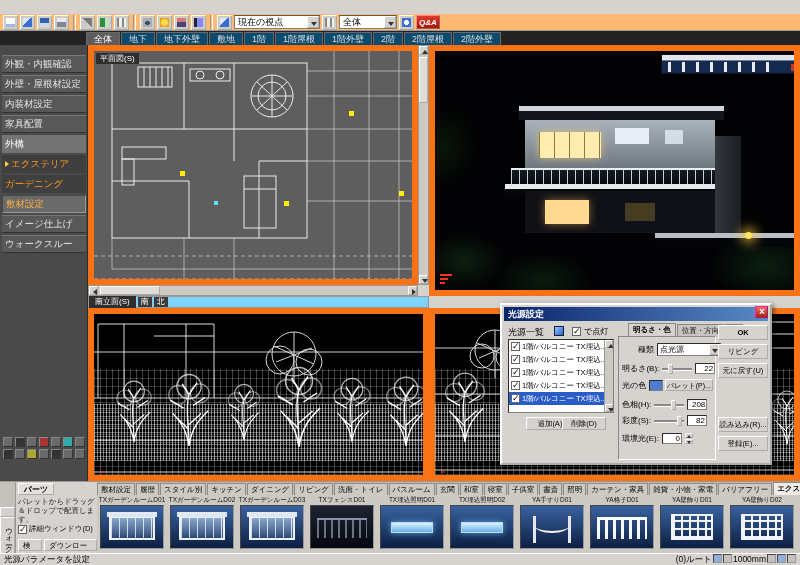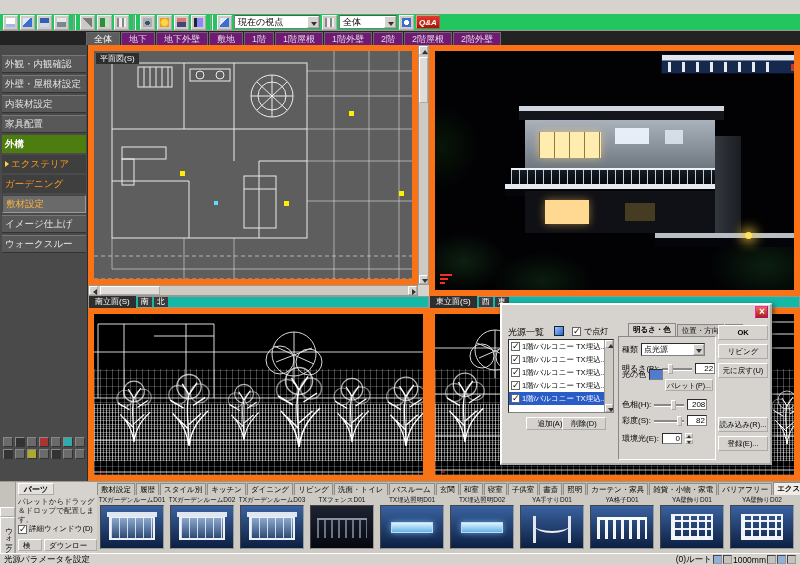--- a/index.html
+++ b/index.html
@@ -3,21 +3,21 @@
 <meta charset="utf-8">
 <style>
 *{box-sizing:border-box;margin:0;padding:0;font-family:"Liberation Sans",sans-serif}
 .win{position:relative;width:800px;height:565px;background:#d6d3ce;overflow:hidden;font-size:10px;color:#000}
 
 
 .menubar{position:absolute;left:0;top:0;width:800px;height:14px;background:#d6d3ce;border-bottom:1px solid #b8b5b0;display:flex;align-items:center}
 .mi{padding:0 7px;font-size:10px;line-height:14px;cursor:default}
 
 
-.toolbar{position:absolute;left:0;top:14px;width:800px;height:17px;background:#22c55e;border-bottom:1px solid #9b9891;display:flex;align-items:center;gap:2px;padding:0 3px}
+.toolbar{position:absolute;left:0;top:14px;width:800px;height:17px;background:#fdba74;border-bottom:1px solid #9b9891;display:flex;align-items:center;gap:2px;padding:0 3px}
 .ti{width:15px;height:15px;border:1px outset #fff;background:#cfccc6;position:relative;flex:0 0 auto}
 .ti i{position:absolute;inset:2px;display:block}
 .c-blue i{background:linear-gradient(135deg,#dfe8ff 40%,#3a6ed0 41%)}
 .c-doc i{background:linear-gradient(#fff 70%,#9fb8e8 71%)}
 .c-save i{background:linear-gradient(#355fae 60%,#cfd8ea 61%)}
 .c-print i{background:linear-gradient(#e8e8e8 45%,#7b8697 46%)}
 .c-cut i{background:linear-gradient(45deg,#c8c8c8 48%,#7a7a7a 50%)}
 .c-undo i{background:linear-gradient(90deg,#2e8f3a 50%,#bfe2c2 51%)}
 .c-grid i{background:repeating-linear-gradient(90deg,#888 0 2px,#eee 2px 5px)}
 .c-cam i{background:radial-gradient(circle at 50% 55%,#355 35%,#aab 36%)}
@@ -26,28 +26,28 @@
 .c-mov i{background:linear-gradient(90deg,#223 30%,#88f 31%)}
 .c-hlp i{background:radial-gradient(circle,#fff 40%,#3a6ed0 41%)}
 .tsep{width:3px;height:15px;border-left:1px solid #999;border-right:1px solid #fff;margin:0 2px;flex:0 0 auto}
 .combo{height:14px;background:#fff;border:1px solid #7f7c76;border-top-color:#5a5853;display:flex;align-items:center;font-size:9px;padding-left:3px;position:relative;flex:0 0 auto}
 .combo .dd{width:12px;height:12px;background:#d6d3ce;border:1px outset #fff;margin-left:auto;position:relative}
 .combo .dd::after{content:"";position:absolute;left:3px;top:5px;border-left:3px solid transparent;border-right:3px solid transparent;border-top:4px solid #333}
 .qa{width:24px;height:14px;background:linear-gradient(#e23b2e,#a31708);border:1px outset #f88;color:#fff;font-weight:bold;font-size:8px;display:flex;align-items:center;justify-content:center;font-style:italic}
 
 
 .ftabs{position:absolute;left:0;top:31px;width:800px;height:14px;background:#232323;display:flex;align-items:flex-end;padding-left:86px}
-.ftab{height:13px;background:#701a75;border:1px solid #6a6a6a;border-bottom:none;color:#ddd;font-size:9px;line-height:12px;padding:0 7px;margin-right:1px}
+.ftab{height:13px;background:#0c4a6e;border:1px solid #6a6a6a;border-bottom:none;color:#ddd;font-size:9px;line-height:12px;padding:0 7px;margin-right:1px}
 .ftab.sel{background:#5d5d5d;color:#fff}
 
 
 .sidebar{position:absolute;left:0;top:45px;width:88px;height:436px;background:#4a4a4a;border-right:1px solid #2c2c2c;padding-top:10px}
 .nav{width:84px;height:18px;margin:0 2px 2px;display:flex;align-items:center;padding:3px 3px;font-size:9.5px;white-space:nowrap;overflow:hidden}
 .n-normal{background:#585858;border-top:1px solid #777;border-bottom:1px solid #333;color:#e4e4e4}
-.n-section{background:#4d7c0f;color:#fff;font-weight:bold}
+.n-section{background:#737373;color:#fff;font-weight:normal}
 .n-sub{background:#3f3f3f;color:#ff9a1f}
 .n-sub-sel{background:#6a6a6a;border:1px inset #999;color:#ffb340}
 .tri{width:0;height:0;border-left:4px solid #ffd24a;border-top:3px solid transparent;border-bottom:3px solid transparent;margin-right:2px}
 .toolgrid{position:absolute;left:3px;top:392px;width:82px;display:flex;flex-wrap:wrap;gap:2px}
 .tg{width:10px;height:10px;border:1px outset #888;background:#6a6a6a}
 .tg.red{background:#a33}.tg.cy{background:#3aa}.tg.yl{background:#aa3}.tg.dk{background:#333}
 
 
 .vp{position:absolute;border:6px solid #f97316;overflow:hidden}
 .plan{left:88px;top:45px;width:330px;height:240px;background:#5e5e5e}
@@ -69,21 +69,21 @@
 .a-up::after{left:2px;top:3px;border-left:3px solid transparent;border-right:3px solid transparent;border-bottom:4px solid #333}
 .a-dn::after{left:2px;top:3px;border-left:3px solid transparent;border-right:3px solid transparent;border-top:4px solid #333}
 .a-lf::after{left:3px;top:2px;border-top:3px solid transparent;border-bottom:3px solid transparent;border-right:4px solid #333}
 .a-rt::after{left:3px;top:2px;border-top:3px solid transparent;border-bottom:3px solid transparent;border-left:4px solid #333}
 .sthumb-v{width:9px;height:46px;background:#e0ddd8;border:1px outset #fff;margin-top:2px}
 .sthumb-h{width:60px;height:9px;background:#e0ddd8;border:1px outset #fff;margin-left:2px}
 .sbv .a-dn{margin-top:auto}
 .sbh .a-rt{margin-left:auto}
 
 
-.hdr{position:absolute;height:12px;background:#14b8a6;border:1px solid #9b9891;display:flex;align-items:center}
+.hdr{position:absolute;height:12px;background:#7dd3fc;border:1px solid #9b9891;display:flex;align-items:center}
 .h-south{left:88px;top:296px;width:341px}
 .h-east{left:429px;top:296px;width:371px}
 .vplabel2{background:#2e2e2e;color:#fff;font-size:8px;padding:0 6px;height:12px;line-height:12px}
 .dirbtn{width:14px;height:10px;background:#3c3c3c;color:#fff;font-size:8px;line-height:10px;text-align:center;margin-left:2px}
 .dirbtn:first-of-type{margin-left:auto}
 .h-east .dirbtn:last-child{margin-right:3px}
 .h-south .dirbtn:last-child{margin-right:3px}
 
 
 .sg{position:absolute;left:226px;top:3px;width:143px;height:20px;background:linear-gradient(180deg,#dfe6ee 0 30%,#15294e 31%);border:1px solid #0a1020;overflow:hidden}
@@ -130,21 +130,21 @@
 .lrow{height:13px;display:flex;align-items:center;gap:2px;padding:0 2px;font-size:7.5px;white-space:nowrap}
 .lrow.sel{background:#2a5cc8;color:#fff}
 .lsb{position:absolute;right:0;top:0;width:9px;height:100%;background:#cdcac4;border-left:1px solid #999;display:flex;flex-direction:column;align-items:center}
 .lsb .sarr{width:8px;height:8px}
 .lsb .a-dn{margin-top:auto}
 .dbtn{position:absolute;height:13px;background:#d6d3ce;border:1px outset #fff;font-size:7.5px;text-align:center;line-height:12px}
 .b-add{left:24px;top:112px;width:54px}
 .b-del{left:60px;top:112px;width:44px}
 .viewfrom{position:absolute;left:4px;top:129px;width:112px;height:18px;border:1px groove #fff;display:flex;align-items:center;gap:3px;padding:0 3px;color:#8a8a8a}
 .frow{position:absolute;display:flex;align-items:center;gap:3px}
-.f-type{left:120px;top:38px}
+.f-type{left:136px;top:38px}
 .f-combo{width:64px;height:13px;background:#fff;border:1px inset #808080;display:flex;align-items:center;padding-left:2px;font-size:8px}
 .f-combo .dd{width:11px;height:11px;background:#d6d3ce;border:1px outset #fff;margin-left:auto;position:relative}
 .f-combo .dd::after{content:"";position:absolute;left:2px;top:4px;border-left:3px solid transparent;border-right:3px solid transparent;border-top:4px solid #333}
 .sld{position:relative;width:30px;height:10px}
 .sld::before{content:"";position:absolute;left:0;right:0;top:4px;height:2px;background:#888;border-bottom:1px solid #fff}
 .knob{position:absolute;top:0;width:5px;height:10px;background:#d6d3ce;border:1px outset #fff}
 .val{width:20px;height:11px;background:#fff;border:1px inset #808080;font-size:8px;text-align:right;padding-right:1px;line-height:10px}
 .swatch{width:14px;height:11px;background:#4f7ccf;border:1px inset #808080}
 .b-pal{position:absolute;left:163px;top:74px;width:48px;height:12px;font-size:7px;line-height:11px}
 .spin{width:8px;height:11px;display:flex;flex-direction:column;gap:1px}
@@ -181,21 +181,21 @@
 .t-panel::before{content:"";position:absolute;inset:16px 10px 15px;background:linear-gradient(180deg,#dcf3ff,#66b1e6);border:1px solid #bcdcf2;box-shadow:0 0 6px rgba(120,200,255,.7)}
 .t-rope::before{content:"";position:absolute;left:12px;top:10px;width:3px;height:27px;background:#e4e6ea}
 .t-rope::after{content:"";position:absolute;right:12px;top:10px;width:3px;height:27px;background:#e4e6ea}
 .t-rope .rope{position:absolute;left:14px;right:14px;top:13px;height:14px;border-bottom:2px solid #f0f0f0;border-radius:0 0 50% 50%}
 .t-fwhite::before{content:"";position:absolute;inset:14px 6px 9px;background:repeating-linear-gradient(90deg,#f4f6f8 0 3px,transparent 3px 8px)}
 .t-fwhite::after{content:"";position:absolute;left:6px;right:6px;top:11px;height:3px;background:#f8fafc}
 .t-lattice::before{content:"";position:absolute;inset:8px 10px 8px;border:2px solid #f0f4f8;background:repeating-linear-gradient(90deg,rgba(250,252,255,.95) 0 2px,transparent 2px 8px),repeating-linear-gradient(0deg,rgba(250,252,255,.95) 0 2px,transparent 2px 8px)}
 
 
 .status{position:absolute;left:0;top:553px;width:800px;height:12px;background:#d6d3ce;border-top:1px solid #fff;display:flex;align-items:center;font-size:8.5px;padding:0 4px;gap:4px}
-.stright{margin-left:auto;display:flex;align-items:center;gap:1px}
+.stright{margin-left:auto;display:flex;gap:1px}
 .sico{width:9px;height:9px;border:1px inset #999;background:#c5c2bc}
 .sico.b{background:#8fb0d8}
 </style>
 </head>
 <body>
 
 <div class="win">
 
 
   <div class="toolbar">
@@ -392,25 +392,20 @@
         <i class="x2"></i>
         <i class="x3"></i>
       </div>
   </div>
 
   <div class="hdr h-south">
     <span class="vplabel2">南立面(S)</span>
     <span class="dirbtn">南</span>
     <span class="dirbtn">北</span>
   </div>
-  <div class="hdr h-east">
-    <span class="vplabel2">東立面(S)</span>
-    <span class="dirbtn">西</span>
-    <span class="dirbtn">東</span>
-  </div>
 
   <div class="vp wire south">
     <svg viewBox="0 0 341 173" width="341" height="173">
       <defs>
         <g id="tr" stroke="#fff" fill="none" stroke-width="1">
           <path d="M0,0 C-2,-12 -6,-18 -12,-24 M0,0 C2,-14 8,-20 14,-26 M0,0 C0,-18 -3,-28 0,-38 M0,-12 L-8,-20 M0,-16 L9,-24 M-4,-28 L-14,-34 M3,-30 L12,-36 M0,-38 L-5,-46 M0,-38 L6,-47"></path>
           <circle cx="0" cy="-44" r="9" opacity=".7"></circle>
           <circle cx="-8" cy="-38" r="7" opacity=".5"></circle>
           <circle cx="8" cy="-39" r="7" opacity=".5"></circle>
         </g>
@@ -452,20 +447,21 @@
       <use href="#tr" transform="translate(140,127) scale(1.45)"></use>
       <use href="#tr" transform="translate(195,132) scale(1.1)"></use>
       <use href="#tr" transform="translate(250,129) scale(1.25)"></use>
       <use href="#tr" transform="translate(310,132) scale(1.2)"></use>
       <use href="#tr" transform="translate(352,130) scale(1.0)"></use>
       <path stroke="#ff3b30" d="M6,166 h10 M6,162 h7 M6,158 h4"></path>
     </svg>
   </div>
 
   <div class="dlg">
+    <div class="dtitle"><span>光源設定</span></div>
     <span class="dclose"></span>
     <span class="dl-label">光源一覧</span>
     <span class="dl-ico"></span>
     <span class="dl-lit">
         <span class="cb on"></span>
         <span>で点灯</span>
       </span>
 
     <div class="dtabs">
       <span class="dtab on">明るさ・色</span>
@@ -511,21 +507,21 @@
           <span class="dd"></span>
         </span>
     </div>
     <div class="frow" style="left:120px;top:58px">
       <span>明るさ(B):</span>
       <span class="sld">
           <span class="knob" style="left:6px"></span>
         </span>
       <span class="val">22</span>
     </div>
-    <div class="frow" style="left:120px;top:64px">
+    <div class="frow" style="left:120px;top:75px">
       <span>光の色</span>
       <span class="swatch"></span>
     </div>
     <span class="dbtn b-pal">パレット(P)...</span>
     <div class="frow" style="left:120px;top:94px">
       <span>色相(H):</span>
       <span class="sld">
           <span class="knob" style="left:17px"></span>
         </span>
       <span class="val">208</span>

